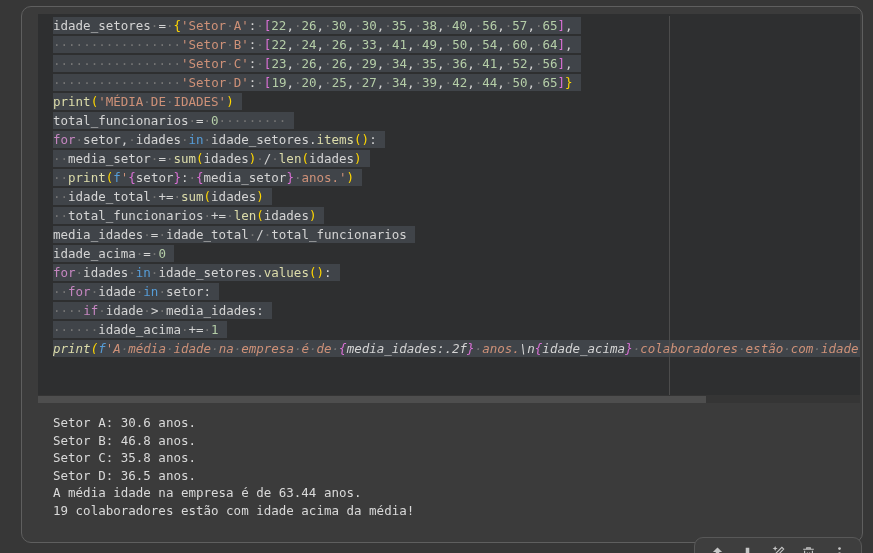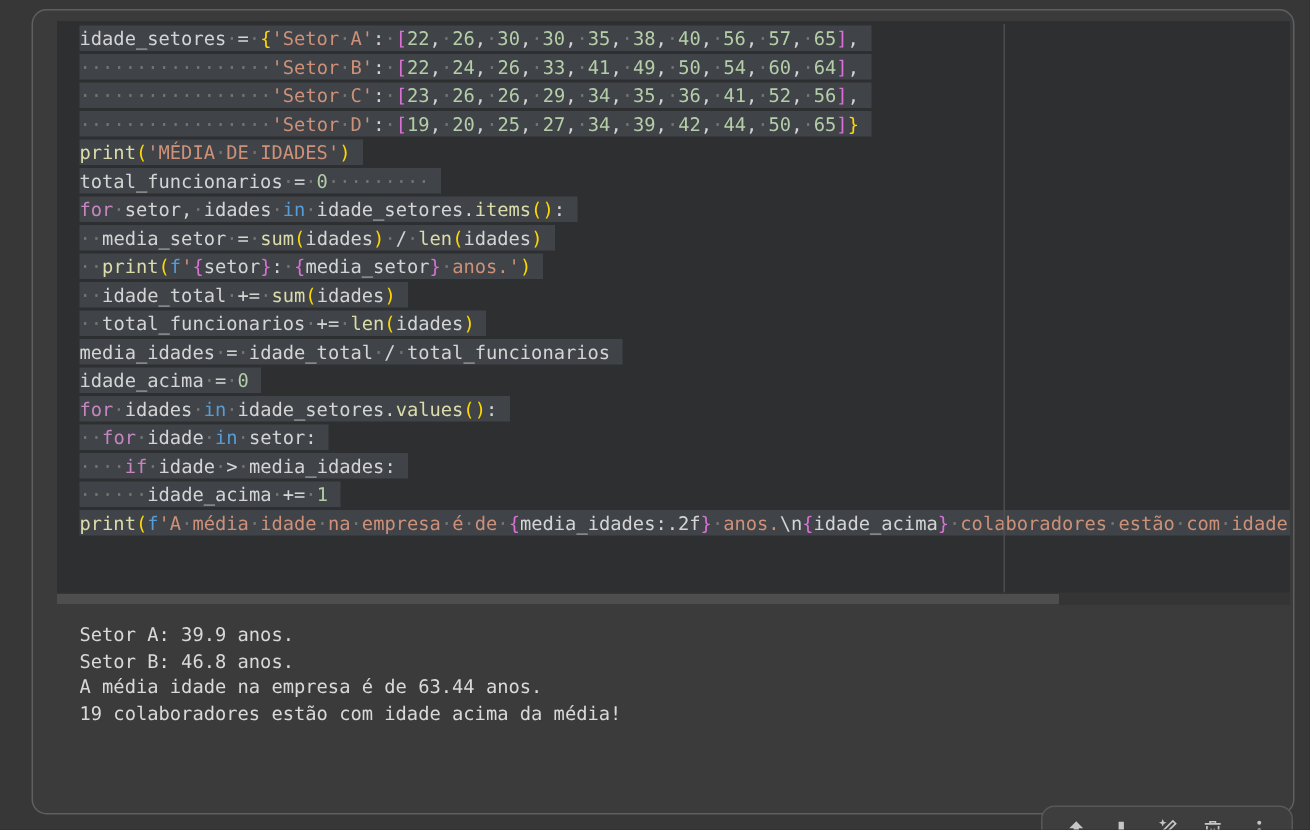--- a/index.html
+++ b/index.html
@@ -20,21 +20,21 @@
   .codelines{
     position:absolute;left:0;top:0;right:0;bottom:8px;
     overflow:hidden;padding:2px 0 0 15px;
   }
   .code-line{height:19px;line-height:19px;white-space:pre;
     font-size:12.5px;font-family:"DejaVu Sans Mono",monospace;}
   .sel{
     display:inline-block;background:#404449;height:17px;line-height:17px;
     vertical-align:top;margin-top:1px;padding-right:8px;white-space:pre;
   }
-  .sel.full{display:block;width:100%;padding-right:0;box-sizing:border-box;}
+  .sel.full{display:block;width:100%;padding-right:0;box-sizing:border-box;font-style:italic;}
   .ws{color:#757575;}
   .ruler{position:absolute;left:631px;top:2px;width:1px;height:379px;background:#4c4c4c;}
   .hscroll{position:absolute;left:0;bottom:0;right:0;height:8px;background:#353535;}
   .hthumb{position:absolute;left:0;top:1px;height:7px;width:668px;background:#4e4e4e;}
   .output{
     position:absolute;left:31px;top:407px;
     font-size:12.5px;line-height:17.5px;white-space:pre;color:#d9d9d9;
     font-family:"DejaVu Sans Mono",monospace;
   }
   .output div{height:17.5px;}
@@ -73,21 +73,21 @@
         <div class="code-line"><span class="sel"><span class="ws">·</span><span class="ws">·</span><span style="color: rgb(197, 134, 192);">for</span><span class="ws">·</span><span style="color: rgb(212, 212, 212);">idade</span><span class="ws">·</span><span style="color: rgb(86, 156, 214);">in</span><span class="ws">·</span><span style="color: rgb(212, 212, 212);">setor:</span></span></div>
         <div class="code-line"><span class="sel"><span class="ws">·</span><span class="ws">·</span><span class="ws">·</span><span class="ws">·</span><span style="color: rgb(197, 134, 192);">if</span><span class="ws">·</span><span style="color: rgb(212, 212, 212);">idade</span><span class="ws">·</span><span style="color: rgb(212, 212, 212);">&gt;</span><span class="ws">·</span><span style="color: rgb(212, 212, 212);">media_idades:</span></span></div>
         <div class="code-line"><span class="sel"><span class="ws">·</span><span class="ws">·</span><span class="ws">·</span><span class="ws">·</span><span class="ws">·</span><span class="ws">·</span><span style="color: rgb(212, 212, 212);">idade_acima</span><span class="ws">·</span><span style="color: rgb(212, 212, 212);">+=</span><span class="ws">·</span><span style="color: rgb(181, 206, 168);">1</span></span></div>
         <div class="code-line"><span class="sel full"><span style="color: rgb(220, 220, 170);">print</span><span style="color: rgb(255, 215, 0);">(</span><span style="color: rgb(86, 156, 214);">f</span><span style="color: rgb(206, 145, 120);">'A</span><span class="ws">·</span><span style="color: rgb(206, 145, 120);">média</span><span class="ws">·</span><span style="color: rgb(206, 145, 120);">idade</span><span class="ws">·</span><span style="color: rgb(206, 145, 120);">na</span><span class="ws">·</span><span style="color: rgb(206, 145, 120);">empresa</span><span class="ws">·</span><span style="color: rgb(206, 145, 120);">é</span><span class="ws">·</span><span style="color: rgb(206, 145, 120);">de</span><span class="ws">·</span><span style="color: rgb(218, 112, 214);">{</span><span style="color: rgb(212, 212, 212);">media_idades:.2f</span><span style="color: rgb(218, 112, 214);">}</span><span class="ws">·</span><span style="color: rgb(206, 145, 120);">anos.</span><span style="color: rgb(212, 212, 212);">\n</span><span style="color: rgb(218, 112, 214);">{</span><span style="color: rgb(212, 212, 212);">idade_acima</span><span style="color: rgb(218, 112, 214);">}</span><span class="ws">·</span><span style="color: rgb(206, 145, 120);">colaboradores</span><span class="ws">·</span><span style="color: rgb(206, 145, 120);">estão</span><span class="ws">·</span><span style="color: rgb(206, 145, 120);">com</span><span class="ws">·</span><span style="color: rgb(206, 145, 120);">idade</span></span></div>
       </div>
     <div class="ruler"></div>
     <div class="hscroll">
       <div class="hthumb"></div>
     </div>
   </div>
-  <div class="output" id="output"><div>Setor A: 39.9 anos.</div><div>Setor B: 46.8 anos.</div><div>A média idade na empresa é de 63.44 anos.</div><div>19 colaboradores estão com idade acima da média!</div></div>
+  <div class="output" id="output"><div>Setor A: 30.6 anos.</div><div>Setor B: 46.8 anos.</div><div>Setor C: 35.8 anos.</div><div>Setor D: 36.5 anos.</div><div>A média idade na empresa é de 63.44 anos.</div><div>19 colaboradores estão com idade acima da média!</div></div>
 </div>
 
 <div class="toolbar" id="toolbar">
     <button class="tool-btn">
       <span>
         <svg viewBox="0 0 24 24" width="17" height="17">
           <path d="M12 3.5 18.5 10h-4v10h-5V10h-4z" fill="currentColor"></path>
         </svg>
       </span>
     </button>

